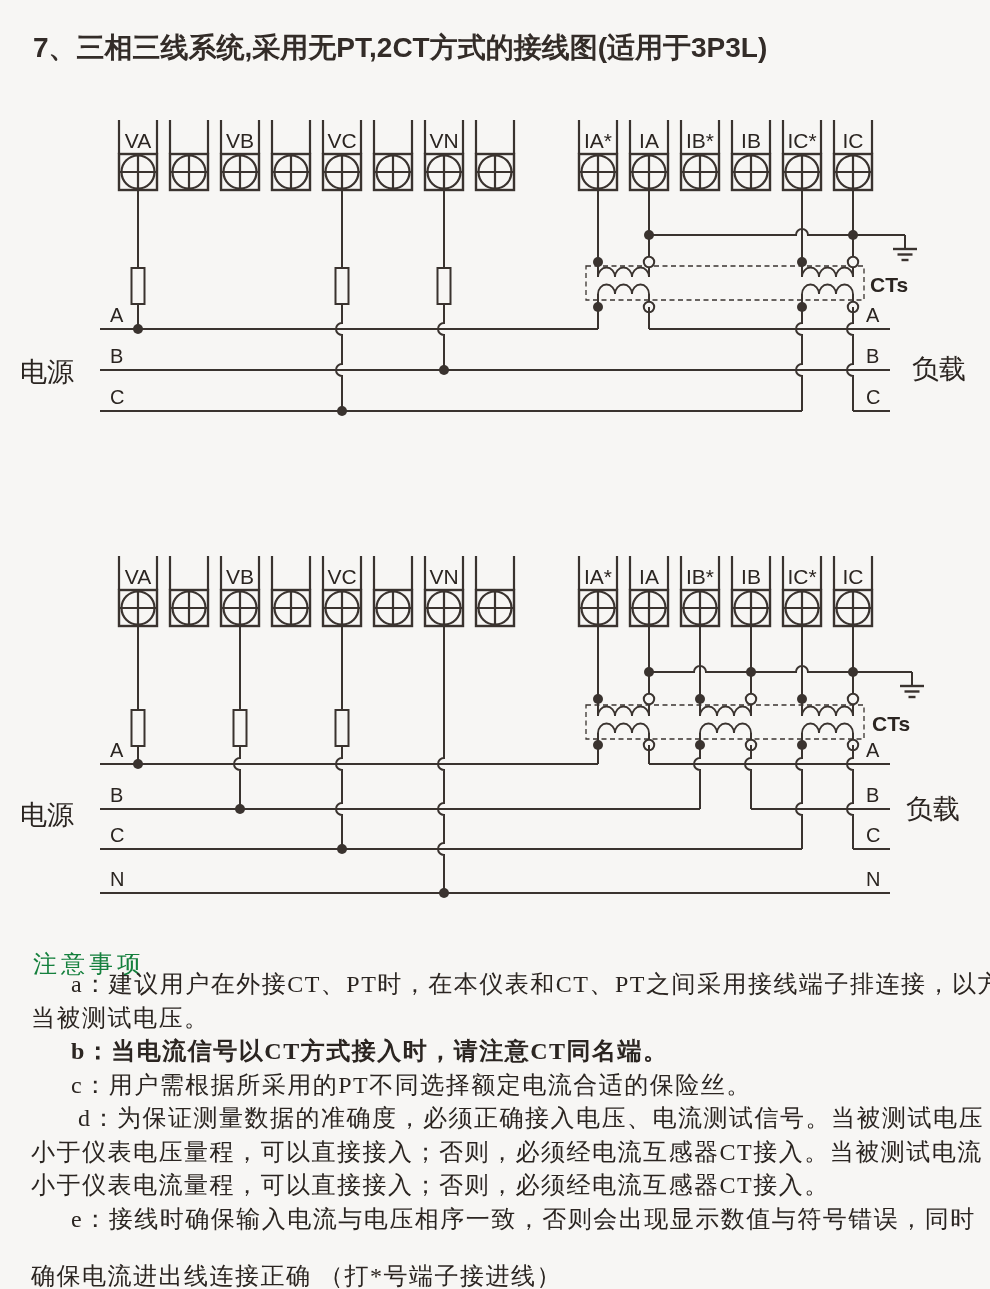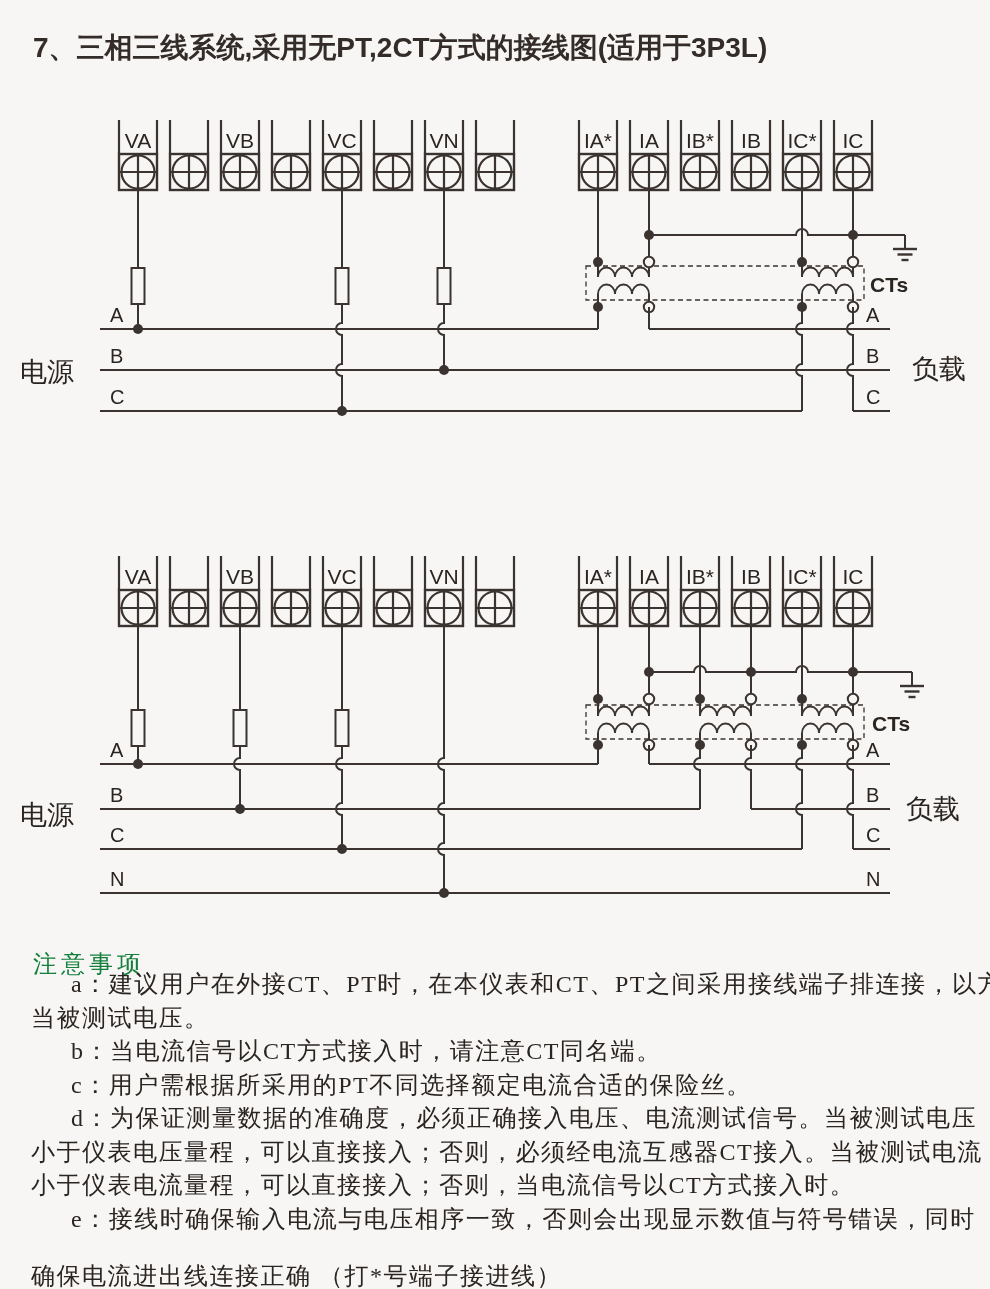--- a/index.html
+++ b/index.html
@@ -452,21 +452,21 @@
         <text x="872" y="731" font-size="21" text-anchor="start" fill="#2b2521" font-family="&quot;Liberation Sans&quot;,sans-serif" font-weight="bold">CTs</text>
       </g>
     </svg>
 
   <div class="dia-title" id="title-1">7、三相三线系统,采用无PT,2CT方式的接线图(适用于3P3L)</div>
 
   <div class="note-heading">注意事项</div>
   <div id="notes-container">
       <div class="note-line" style="top: 971px; left: 71px;">a：建议用户在外接CT、PT时，在本仪表和CT、PT之间采用接线端子排连接，以方</div>
       <div class="note-line" style="top: 1005px; left: 31px;">当被测试电压。</div>
-      <div class="note-line" style="top: 1038px; left: 71px;">b：当电流信号以CT方式接入时，请注意CT同名端。</div>
+      <div class="note-line" style="top: 1038px; left: 71px; font-weight: bold;">b：当电流信号以CT方式接入时，请注意CT同名端。</div>
       <div class="note-line" style="top: 1072px; left: 71px;">c：用户需根据所采用的PT不同选择额定电流合适的保险丝。</div>
-      <div class="note-line" style="top: 1105px; left: 71px;">d：为保证测量数据的准确度，必须正确接入电压、电流测试信号。当被测试电压</div>
+      <div class="note-line" style="top: 1105px; left: 78px;">d：为保证测量数据的准确度，必须正确接入电压、电流测试信号。当被测试电压</div>
       <div class="note-line" style="top: 1139px; left: 31px;">小于仪表电压量程，可以直接接入；否则，必须经电流互感器CT接入。当被测试电流</div>
-      <div class="note-line" style="top: 1172px; left: 31px;">小于仪表电流量程，可以直接接入；否则，当电流信号以CT方式接入时。</div>
+      <div class="note-line" style="top: 1172px; left: 31px;">小于仪表电流量程，可以直接接入；否则，必须经电流互感器CT接入。</div>
       <div class="note-line" style="top: 1206px; left: 71px;">e：接线时确保输入电流与电压相序一致，否则会出现显示数值与符号错误，同时</div>
       <div class="note-line" style="top: 1239px; left: 31px; margin-top: 24px;">确保电流进出线连接正确 （打*号端子接进线）</div>
     </div>
 </div>
 
 </body></html>

